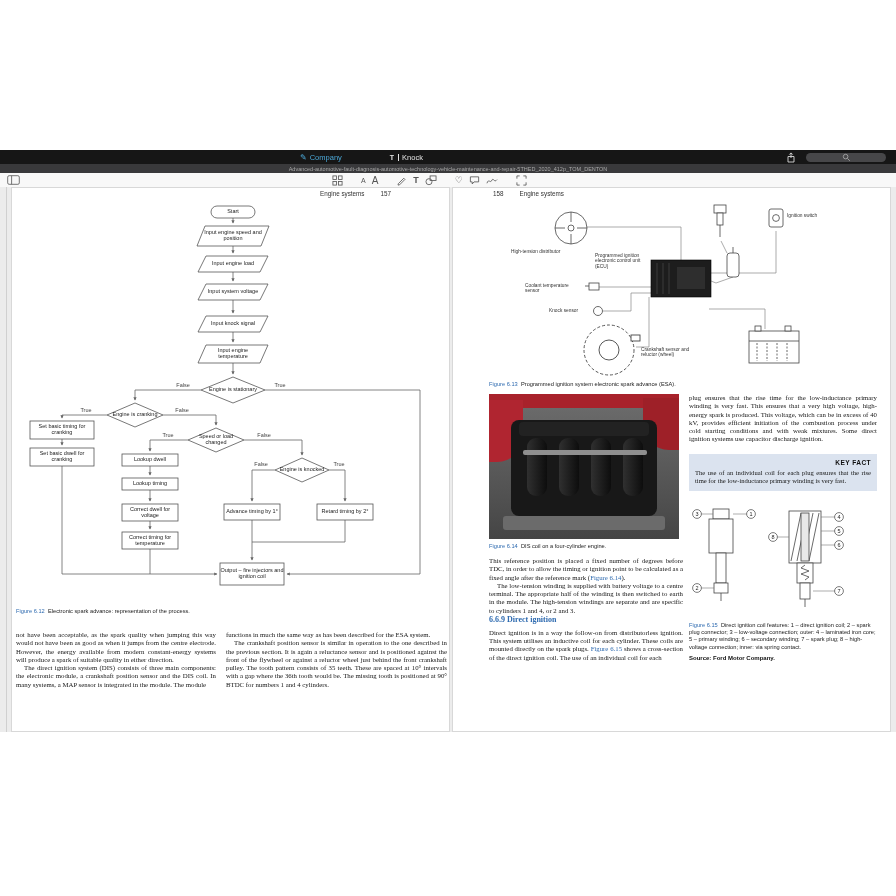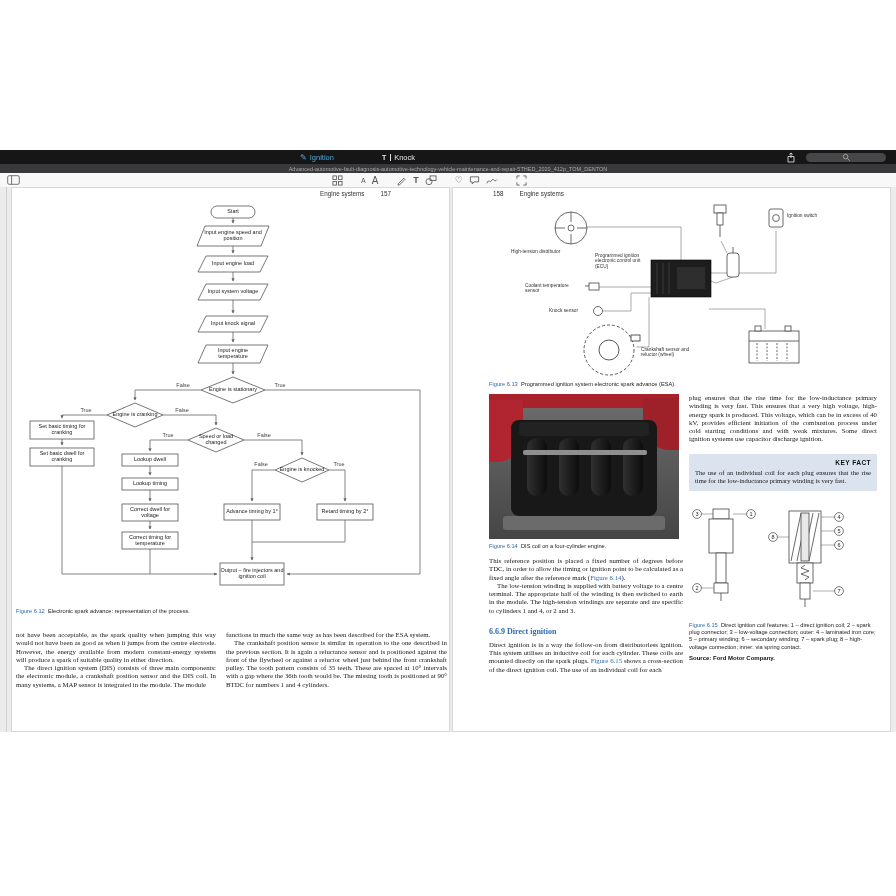--- a/index.html
+++ b/index.html
@@ -43,21 +43,21 @@
   .rh-gap{display:inline-block;width:16px;}
 
   .bodytext{font-family:"Liberation Serif",serif;font-size:6.8px;line-height:1.22;color:#161616;text-align:justify;}
   .bodytext p{margin:0;}
   .bodytext p.indent{text-indent:8px;}
   .inline-link{color:#2f6bb0;}
 
   .caption{font-size:5.7px;color:#222;line-height:1.25;}
   .fig-label{color:#2f6bb0;}
 
-  .section-heading{font-size:8px;font-weight:bold;color:#2f6bb0;margin:12px 0 4px 0;}
+  .section-heading{font-size:8px;font-weight:bold;color:#2f6bb0;margin:0 0 4px 0;}
   .source-line{font-size:6px;font-weight:bold;color:#111;margin-top:4px;}
 
   
   .flowchart{position:absolute;left:8px;top:14px;width:425px;height:402px;}
   .flowchart svg{position:absolute;left:0;top:0;}
   .fc-node{position:absolute;display:flex;align-items:center;justify-content:center;text-align:center;font-size:5.5px;line-height:1.08;color:#222;}
 
   
   .fig13{position:absolute;left:28px;top:9px;width:402px;height:181px;}
   .fig13 svg{position:absolute;left:0;top:0;}
@@ -84,21 +84,21 @@
 
   .col{position:absolute;}
 </style>
 </head>
 <body>
 
 <div class="menubar">
   <div class="menu-center">
     <div class="menu-btn annotate">
       <span class="pencil-glyph">✎</span>
-      <span>Ignition</span>
+      <span>Company</span>
     </div>
     <div class="menu-btn edit">
       <span class="t-glyph">T</span>
         <span class="caret-bar"></span>
       <span>Knock</span>
     </div>
   </div>
   <div class="menu-right">
     <span class="tb-icon">
       <svg width="10" height="11" viewBox="0 0 10 11">

